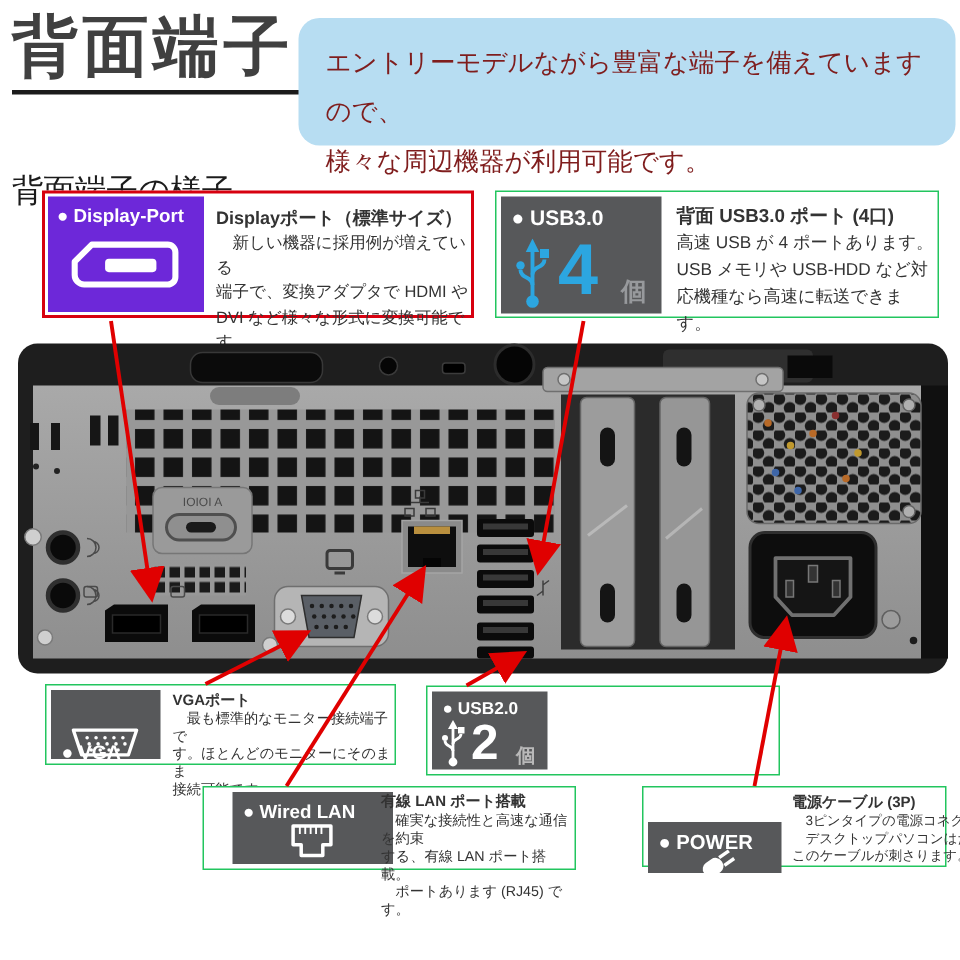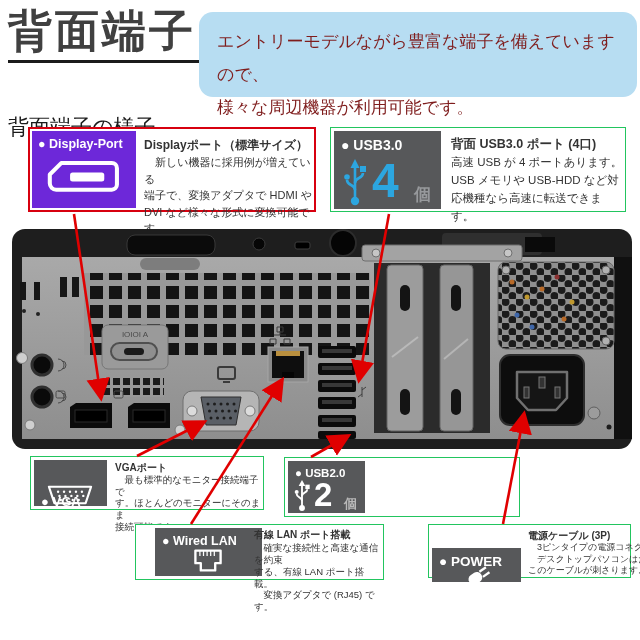--- a/index.html
+++ b/index.html
@@ -361,21 +361,21 @@
           <line x1="17" y1="4" x2="17" y2="10"></line>
         <line x1="21" y1="4" x2="21" y2="10"></line>
           <line x1="25" y1="4" x2="25" y2="10"></line>
       </g>
     </svg>
   </div>
   <div class="txt">
     <div class="t">有線 LAN ポート搭載</div>
     <div>　確実な接続性と高速な通信を約束</div>
     <div>する、有線 LAN ポート搭載。</div>
-    <div>　変換アダプタで (RJ45) です。</div>
+    <div>　ポートあります (RJ45) です。</div>
   </div>
 </div>
 
 <div class="co" id="power-callout">
   <div class="badge">
     <div class="badge-label">● POWER</div>
     <svg class="plug-icon" width="42" height="30" viewBox="0 0 42 34">
       <g transform="rotate(-35 20 18)">
         <rect x="11" y="12" width="16" height="12" rx="5.5" fill="#fff"></rect>
         <line x1="27" y1="14.5" x2="36" y2="14.5" stroke="#fff" stroke-width="2.6"></line>

